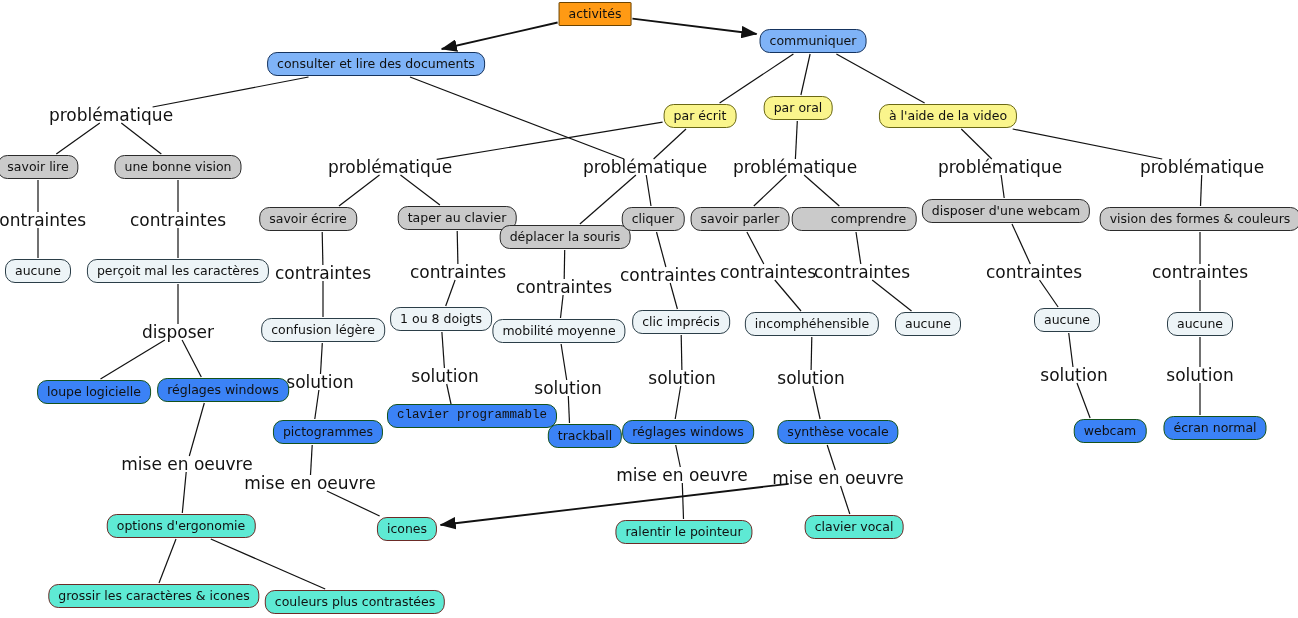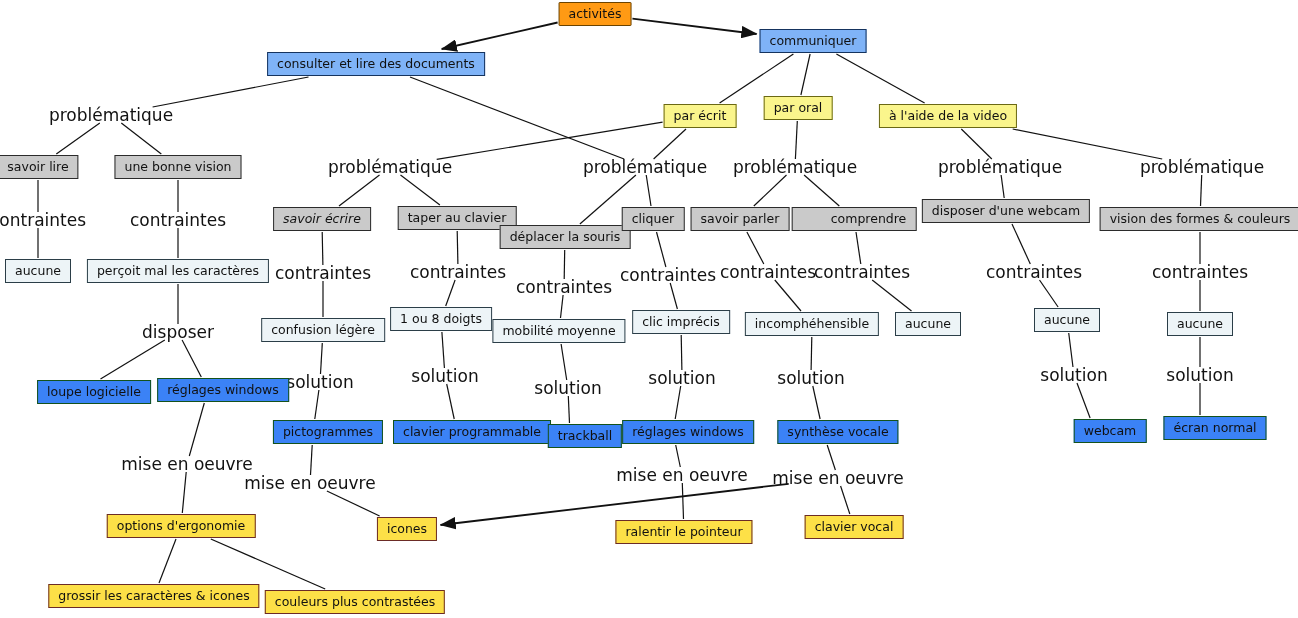--- a/index.html
+++ b/index.html
@@ -18,36 +18,36 @@
   #edge-layer {
     position: absolute;
     left: 0; top: 0;
     width: 1298px; height: 618px;
     pointer-events: none;
   }
   .node {
     position: absolute;
     transform: translate(-50%, -50%);
     border: 1px solid #1a1a1a;
-    border-radius: 0;
+    border-radius: 10px;
     padding: 3px 9px 4px 9px;
     font-size: 12.5px;
     line-height: 15px;
     color: #111111;
     white-space: nowrap;
     text-align: center;
     z-index: 5;
   }
   .node.root      { background: #FF9A14; border-color: #6b4300; border-radius: 1px; }
   .node.activity  { background: #7FB3F7; border-color: #15335e; }
   .node.mode      { background: #FAF58C; border-color: #6a6814; }
   .node.skill     { background: #CACACA; border-color: #2b2b2b; }
   .node.constraint{ background: #EDF4F7; border-color: #2b3e48; }
   .node.solution  { background: #3b82f6; border-color: #14521b; margin-left: 15px; }
-  .node.implement { background: #fde047; border-color: #6b2b27; }
+  .node.implement { background: #5eead4; border-color: #6b2b27; }
 
   .link-label {
     position: absolute;
     transform: translate(-50%, -50%);
     font-size: 17px;
     line-height: 14px;
     color: #111111;
     white-space: nowrap;
     background: transparent;
     z-index: 4;
@@ -138,42 +138,42 @@
   </svg>
   <div id="node-layer">
       <div class="node root" style="left: 595px; top: 14px;">activités</div>
       <div class="node activity" style="left: 376px; top: 64px;">consulter et lire des documents</div>
       <div class="node activity" style="left: 813px; top: 41px;">communiquer</div>
       <div class="node mode" style="left: 700px; top: 116px;">par écrit</div>
       <div class="node mode" style="left: 798px; top: 108px;">par oral</div>
       <div class="node mode" style="left: 948px; top: 116px;">à l'aide de la video</div>
       <div class="node skill" style="left: 38px; top: 167px;">savoir lire</div>
       <div class="node skill" style="left: 178px; top: 167px;">une bonne vision</div>
-      <div class="node skill" style="left: 322px; top: 219px; font-style: italic;">savoir écrire</div>
+      <div class="node skill" style="left: 308px; top: 219px;">savoir écrire</div>
       <div class="node skill" style="left: 457px; top: 218px;">taper au clavier</div>
       <div class="node skill" style="left: 565px; top: 237px;">déplacer la souris</div>
       <div class="node skill" style="left: 653px; top: 219px;">cliquer</div>
       <div class="node skill" style="left: 740px; top: 219px;">savoir parler</div>
       <div class="node skill" style="left: 854px; top: 219px; padding-left: 38px;">comprendre</div>
       <div class="node skill" style="left: 1006px; top: 211px;">disposer d'une webcam</div>
       <div class="node skill" style="left: 1200px; top: 219px;">vision des formes &amp; couleurs</div>
       <div class="node constraint" style="left: 38px; top: 271px;">aucune</div>
       <div class="node constraint" style="left: 178px; top: 271px;">perçoit mal les caractères</div>
       <div class="node constraint" style="left: 323px; top: 330px;">confusion légère</div>
       <div class="node constraint" style="left: 441px; top: 319px;">1 ou 8 doigts</div>
       <div class="node constraint" style="left: 559px; top: 331px;">mobilité moyenne</div>
       <div class="node constraint" style="left: 681px; top: 322px;">clic imprécis</div>
       <div class="node constraint" style="left: 812px; top: 324px;">incomphéhensible</div>
       <div class="node constraint" style="left: 928px; top: 324px;">aucune</div>
       <div class="node constraint" style="left: 1067px; top: 320px;">aucune</div>
       <div class="node constraint" style="left: 1200px; top: 324px;">aucune</div>
       <div class="node solution" style="left: 79px; top: 392px;">loupe logicielle</div>
       <div class="node solution" style="left: 208px; top: 390px;">réglages windows</div>
       <div class="node solution" style="left: 313px; top: 432px;">pictogrammes</div>
-      <div class="node solution" style="left: 457px; top: 432px;">clavier programmable</div>
+      <div class="node solution" style="left: 457px; top: 416px; font-family: Liberation Mono, monospace;">clavier programmable</div>
       <div class="node solution" style="left: 570px; top: 436px;">trackball</div>
       <div class="node solution" style="left: 673px; top: 432px;">réglages windows</div>
       <div class="node solution" style="left: 823px; top: 432px;">synthèse vocale</div>
       <div class="node solution" style="left: 1095px; top: 431px;">webcam</div>
       <div class="node solution" style="left: 1200px; top: 428px;">écran normal</div>
       <div class="node implement" style="left: 181px; top: 526px;">options d'ergonomie</div>
       <div class="node implement" style="left: 407px; top: 529px;">icones</div>
       <div class="node implement" style="left: 684px; top: 532px;">ralentir le pointeur</div>
       <div class="node implement" style="left: 854px; top: 527px;">clavier vocal</div>
       <div class="node implement" style="left: 154px; top: 596px;">grossir les caractères &amp; icones</div>

